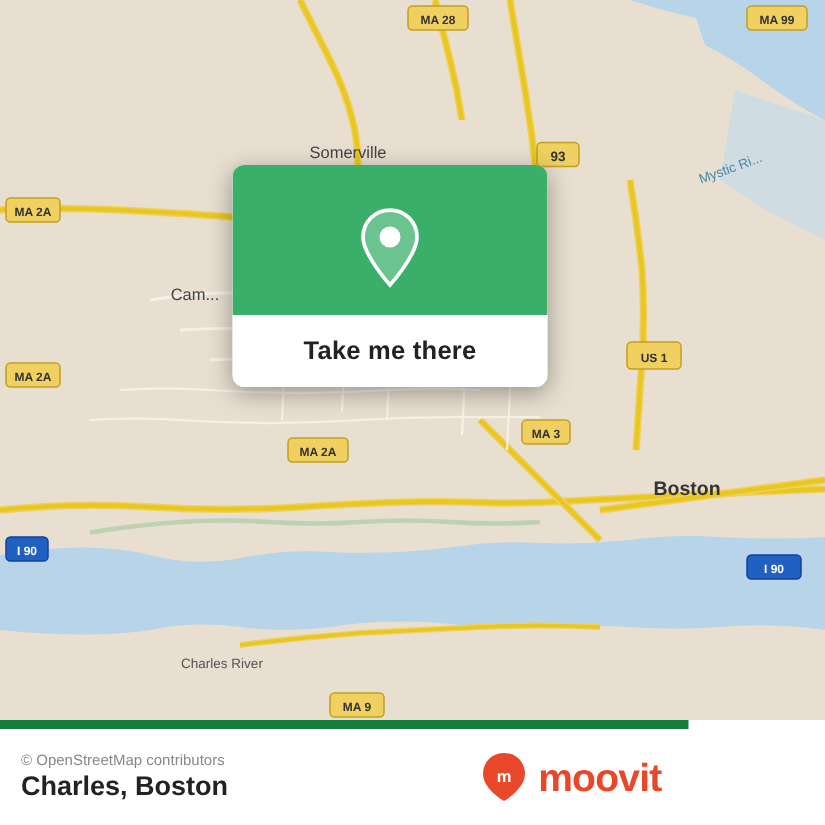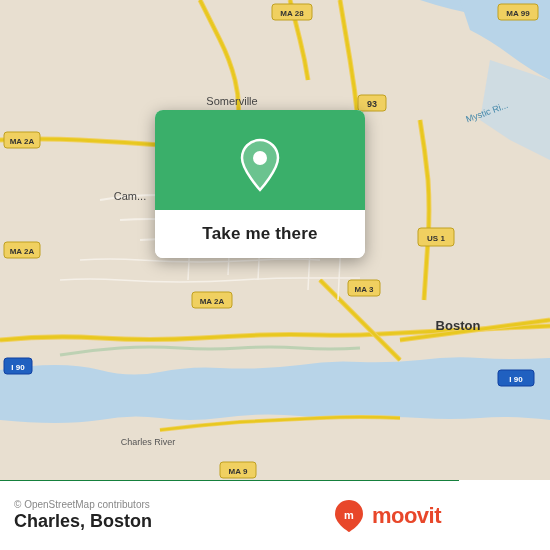--- a/index.html
+++ b/index.html
@@ -70,21 +70,21 @@
 
     
     #bottom-bar {
       width: 459px;
       height: 70px;
       background: #fff;
       display: flex;
       align-items: center;
       justify-content: space-between;
       padding: 0 18px 0 14px;
-      border-top: 1px solid #15803d;
+      border-top: 6px solid #15803d;
     }
 
     #bottom-left {
       display: flex;
       flex-direction: column;
       gap: 1px;
     }
 
     #copyright-text {
       font-size: 10px;
@@ -102,21 +102,21 @@
       align-items: center;
       gap: 5px;
     }
 
     #moovit-icon {
       width: 36px;
       height: 36px;
     }
 
     #moovit-text {
-      font-size: 22px;
+      font-size: 26px;
       font-weight: 700;
       color: #e8472a;
       letter-spacing: -0.5px;
     }
   </style>
 </head>
 <body>
 
 <div id="map-container">
   

